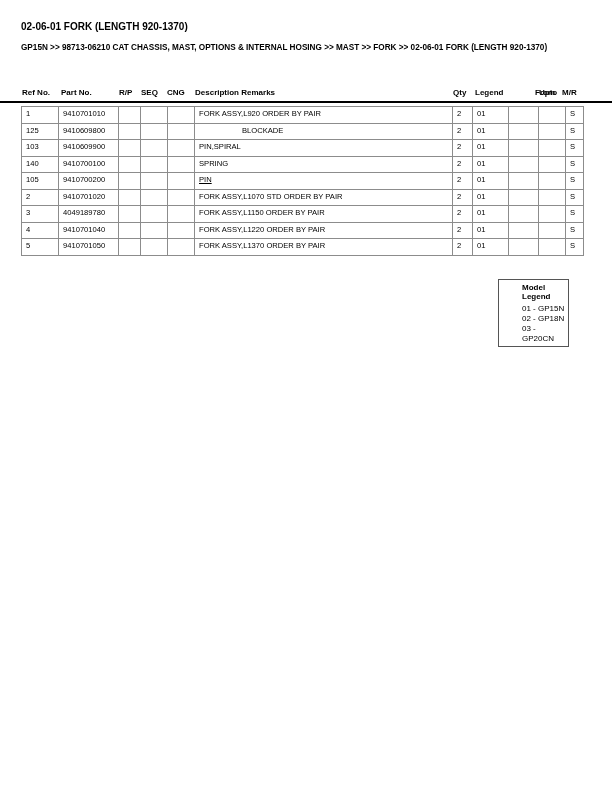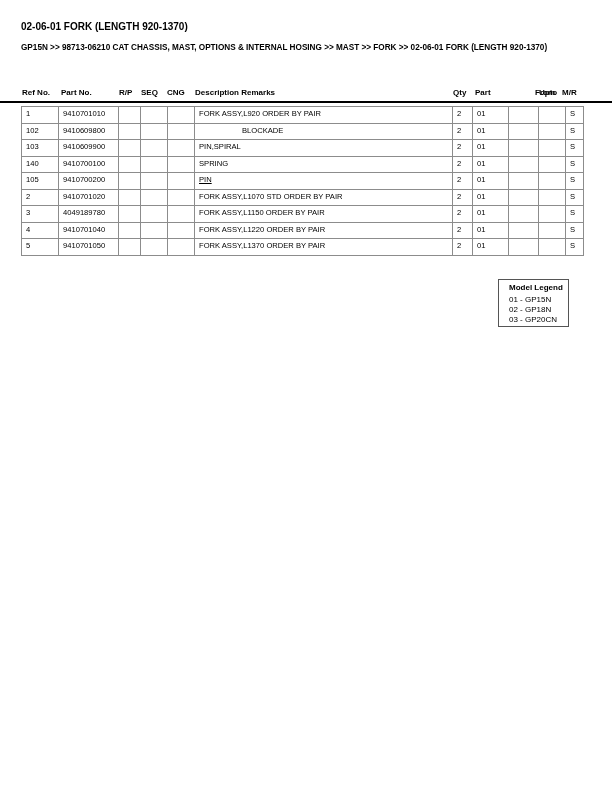--- a/index.html
+++ b/index.html
@@ -4,39 +4,39 @@
 <style>
   html, body { margin:0; padding:0; background:#ffffff; }
   body { width:612px; height:792px; position:relative; overflow:hidden;
          font-family:"Liberation Sans", sans-serif; color:#000; }
   .title { position:absolute; left:21px; top:21px; font-size:10px; font-weight:bold; }
   .crumb { position:absolute; left:21px; top:43px; width:540px; font-size:8.2px; font-weight:bold; line-height:10px; }
   .hdr { position:absolute; top:88px; font-size:8px; font-weight:bold; }
   .hdr-line { position:absolute; left:0; top:101px; width:612px; height:2px; background:#000; }
   table.parts { position:absolute; left:21px; top:106px; border-collapse:collapse; font-size:7.6px; table-layout:fixed; }
   table.parts td { border:1px solid #8c8c8c; padding:2px 4px 2px 4px; vertical-align:top; height:11.5px; line-height:9px; }
-  .legend { position:absolute; left:498px; top:279px; width:71px; height:48px; border:1px solid #555; font-size:8px; padding:3px 0 0 10px; box-sizing:border-box; }
+  .legend { position:absolute; left:498px; top:279px; width:71px; height:68px; border:1px solid #555; font-size:8px; padding:3px 0 0 23px; box-sizing:border-box; }
   .legend .lt { font-weight:bold; margin-bottom:3px; }
   .legend .li { line-height:10px; }
 </style>
 </head>
 <body>
 
 <div class="title">02-06-01 FORK (LENGTH 920-1370)</div>
 <div class="crumb">GP15N &gt;&gt; 98713-06210 CAT CHASSIS, MAST, OPTIONS &amp; INTERNAL HOSING &gt;&gt; MAST &gt;&gt; FORK &gt;&gt; 02-06-01 FORK (LENGTH 920-1370)</div>
 
 <div>
   <span class="hdr" style="left:22px">Ref No.</span>
   <span class="hdr" style="left:61px">Part No.</span>
   <span class="hdr" style="left:119px">R/P</span>
   <span class="hdr" style="left:141px">SEQ</span>
   <span class="hdr" style="left:167px">CNG</span>
   <span class="hdr" style="left:195px">Description Remarks</span>
   <span class="hdr" style="left:453px">Qty</span>
-  <span class="hdr" style="left:475px">Part</span>
+  <span class="hdr" style="left:475px">Legend</span>
   <span class="hdr" style="left:535px">From</span>
   <span class="hdr" style="left:539px">Upto</span>
   <span class="hdr" style="left:562px">M/R</span>
 </div>
 <div class="hdr-line"></div>
 
 <table class="parts">
   <colgroup>
     <col style="width:37px">
       <col style="width:60px">
@@ -58,21 +58,21 @@
         <td></td>
         <td></td>
         <td style="white-space: normal;">FORK ASSY,L920 ORDER BY PAIR</td>
         <td>2</td>
         <td>01</td>
         <td></td>
         <td></td>
         <td>S</td>
       </tr>
       <tr>
-        <td>102</td>
+        <td>125</td>
         <td>9410609800</td>
         <td></td>
         <td></td>
         <td></td>
         <td style="white-space: normal; padding-left: 47px;">BLOCKADE</td>
         <td>2</td>
         <td>01</td>
         <td></td>
         <td></td>
         <td>S</td>

